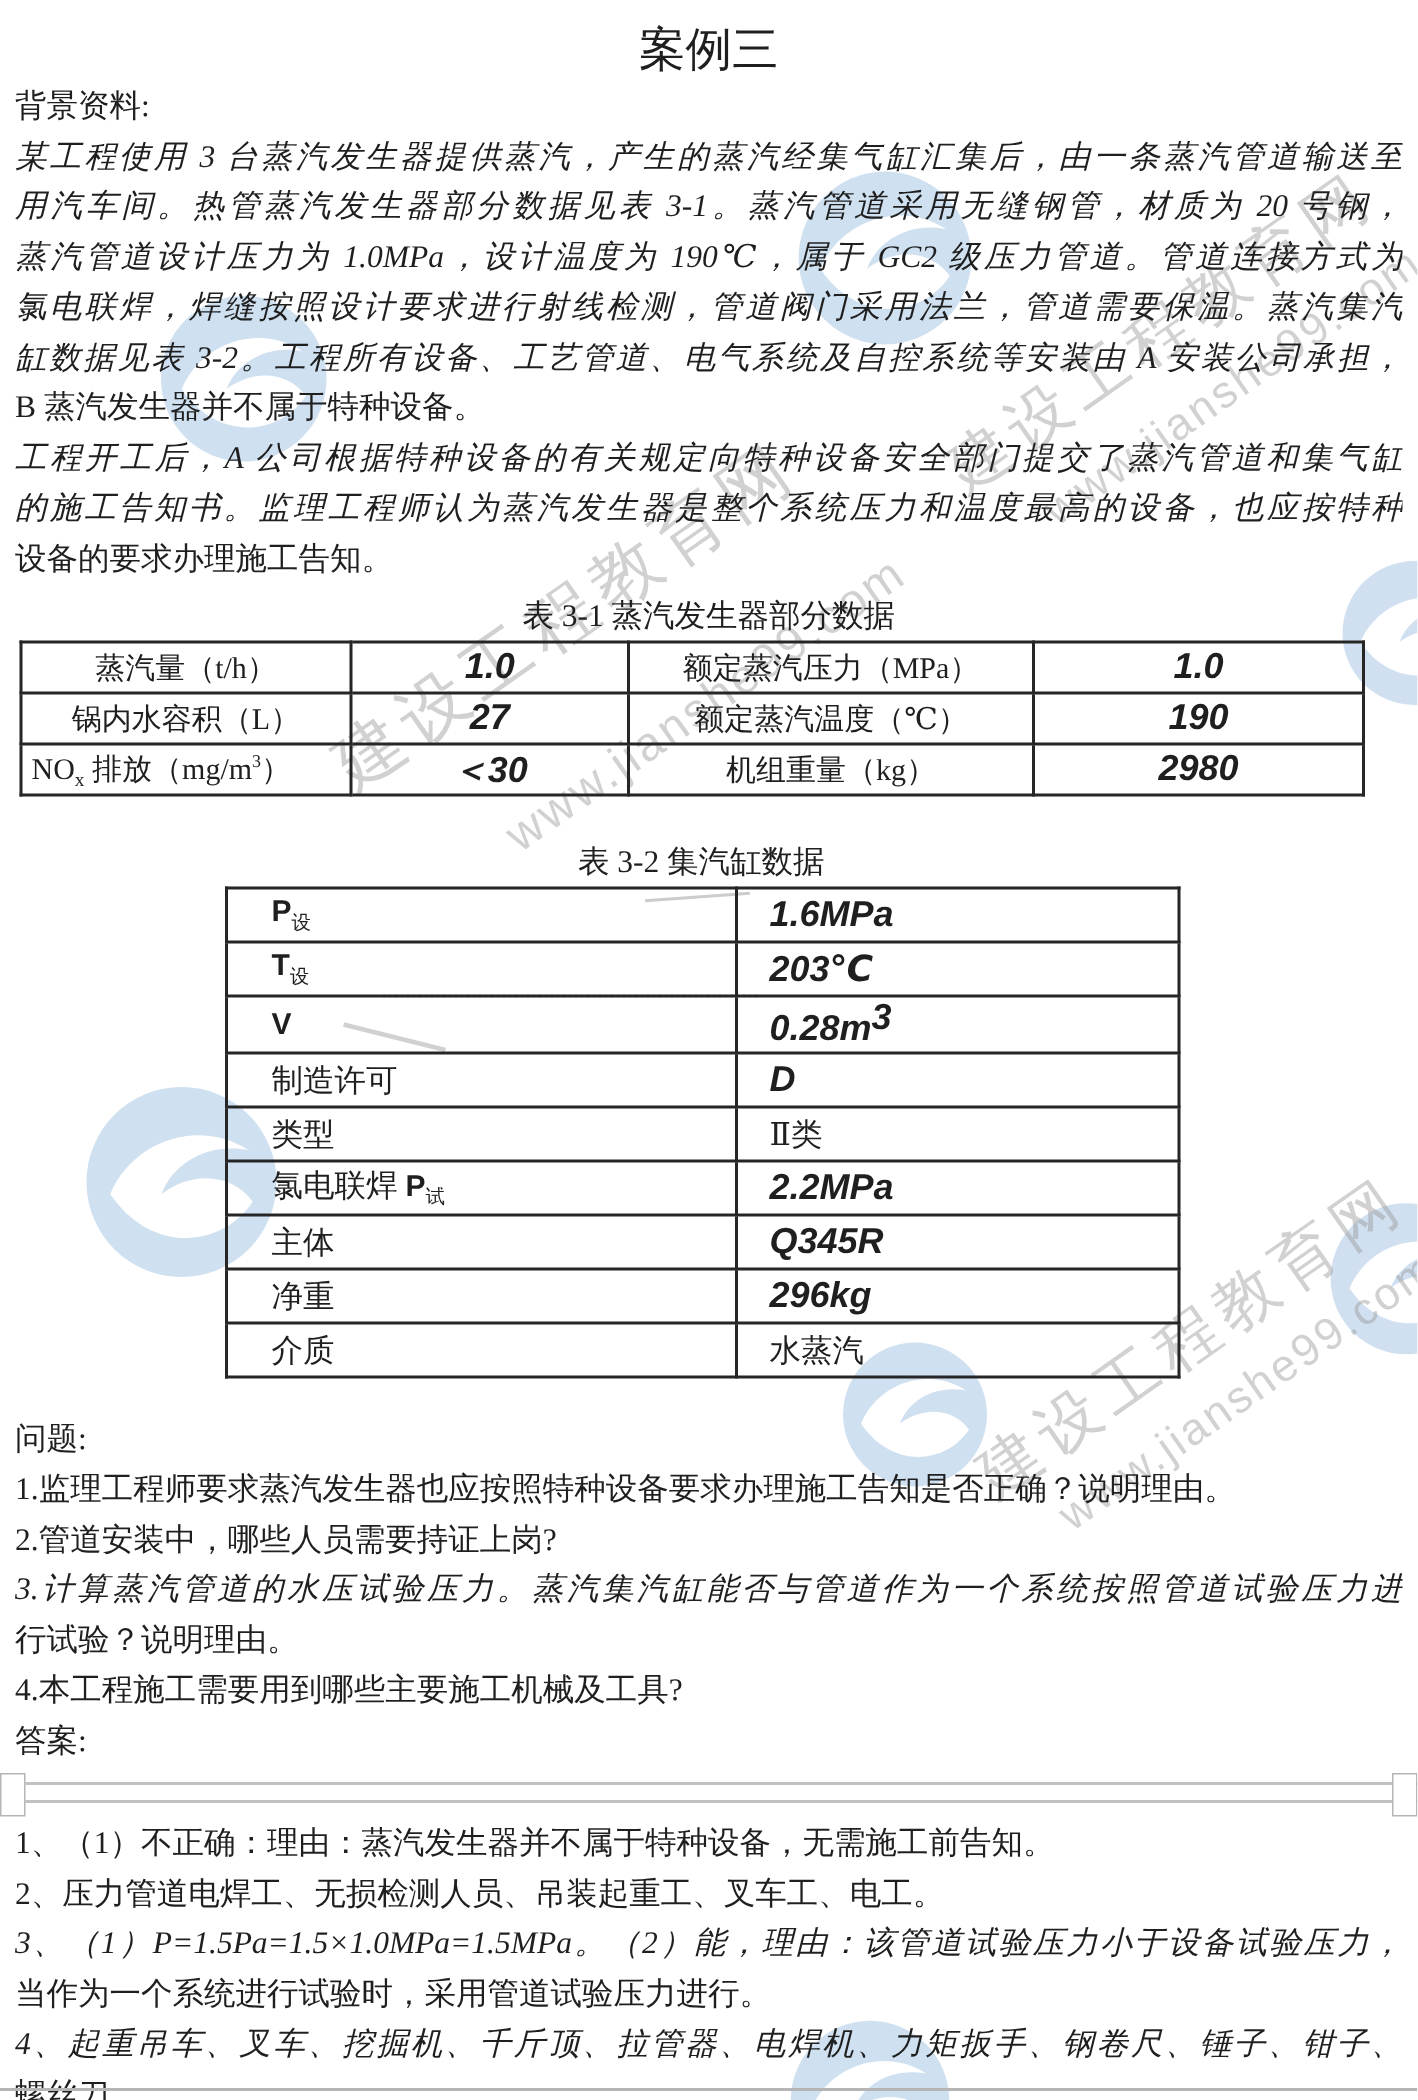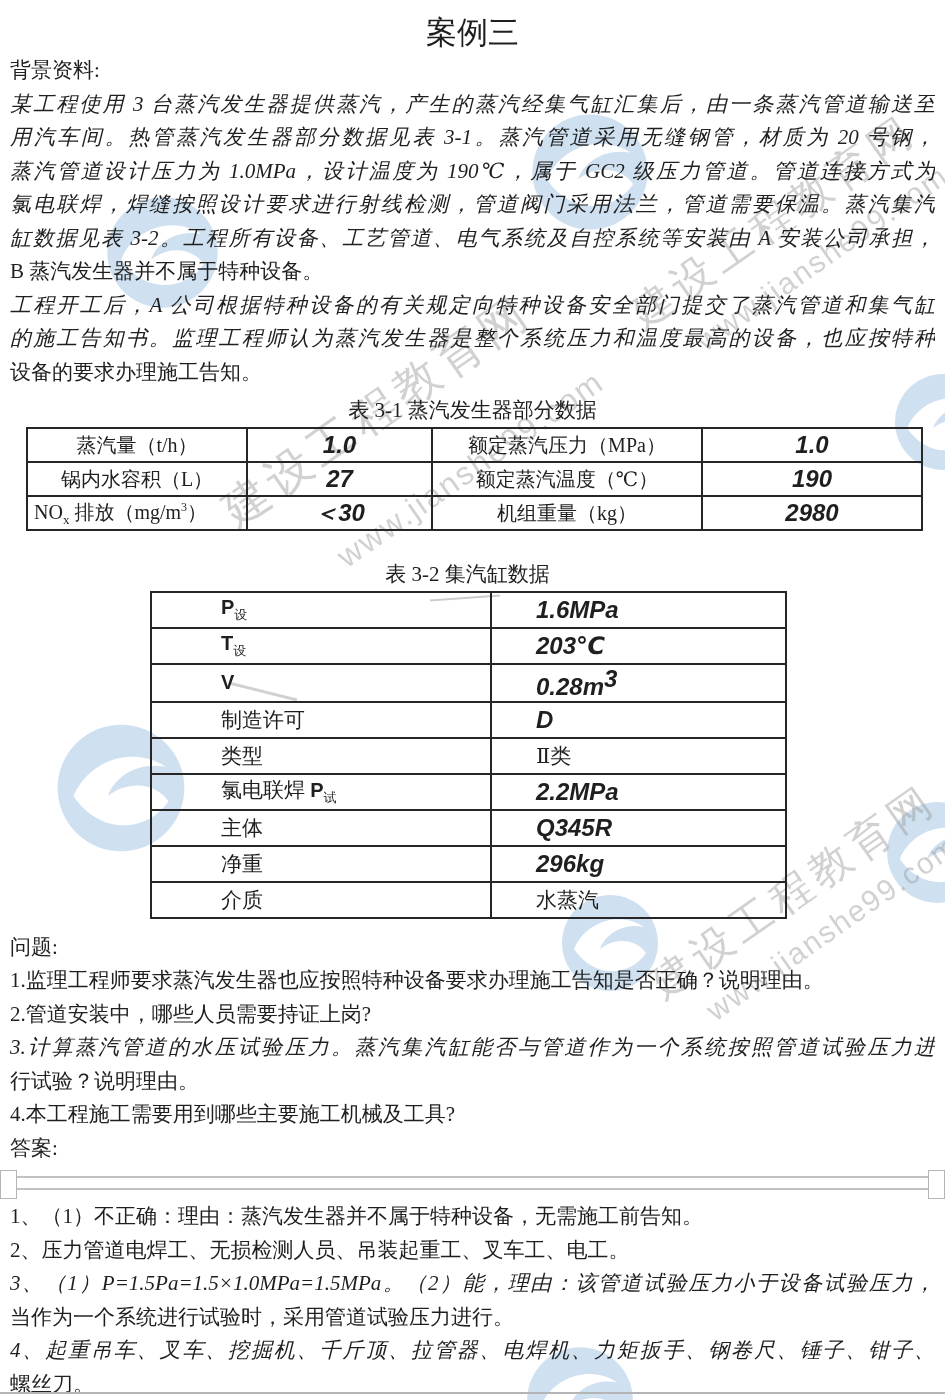--- a/index.html
+++ b/index.html
@@ -20,28 +20,28 @@
   
   .content{position:relative;z-index:1;padding:12px 10px 0;}
   .doc-title{text-align:center;font-size:31px;line-height:42px;}
   .line{font-size:21px;line-height:33.5px;}
   .jline{text-align:justify;text-align-last:justify;overflow:hidden;font-style:italic;}
   
   .tbl-caption{font-size:21px;line-height:34px;text-align:center;}
   .cap1{width:895px;margin-left:15px;margin-top:4px;}
   .cap2{width:635px;margin-left:140px;margin-top:26px;}
   table{border-collapse:collapse;table-layout:fixed;background:transparent;}
-  .t1{width:895px;margin-left:16px;}
+  .t1{width:895px;margin-left:3px;}
   .t2{width:635px;margin-left:140px;}
   td{border:2px solid #262626;vertical-align:middle;font-size:20px;padding:0;}
   .t1 td{height:32px;text-align:center;}
   .t1 td.left{text-align:left;padding-left:6px;}
   .t2 td{height:34px;text-align:left;}
-  .t2 td.lbl{padding-left:69px;font-size:21px;}
-  .t2 td.v{padding-left:44px;}
+  .t2 td.lbl{padding-left:29px;font-size:21px;}
+  .t2 td.v{padding-left:21px;}
   .val{font-family:"Liberation Sans","DejaVu Sans",sans-serif;font-weight:700;font-size:24px;font-style:italic;}
   .val-cjk{font-family:"Liberation Serif","DejaVu Serif",serif;font-weight:400;font-size:21px;}
   .lat{font-family:"Liberation Sans","DejaVu Sans",sans-serif;font-weight:700;font-size:20px;}
   sub{font-size:13px;}
   sup{font-size:12px;}
   
   .pbreak{position:relative;height:33px;margin:2px -10px 0;}
   .pb-line{position:absolute;left:0;right:0;height:2px;background:#c2c2c2;}
   .pb-box{position:absolute;width:15px;height:27px;top:3px;background:#fff;border:1.5px solid #b5b5b5;}
   .page-edge{position:absolute;left:0;right:0;top:1392px;height:2px;background:#b5b5b5;z-index:2;}
@@ -182,21 +182,21 @@
           <td class="lbl">净重</td>
           <td class="v val">296kg</td>
         </tr>
         <tr>
           <td class="lbl">介质</td>
           <td class="v val-cjk">水蒸汽</td>
         </tr>
       </tbody>
     </table>
 
-    <div class="line" style="margin-top:12px">问题:</div>
+    <div class="line" style="margin-top:24px">问题:</div>
     <div class="line">1.监理工程师要求蒸汽发生器也应按照特种设备要求办理施工告知是否正确？说明理由。</div>
     <div class="line">2.管道安装中，哪些人员需要持证上岗?</div>
     <div class="line jline">3.计算蒸汽管道的水压试验压力。蒸汽集汽缸能否与管道作为一个系统按照管道试验压力进</div>
     <div class="line">行试验？说明理由。</div>
     <div class="line">4.本工程施工需要用到哪些主要施工机械及工具?</div>
 
     <div class="line">答案:</div>
 
     <div class="pbreak">
       <div class="pb-line" style="top:9px"></div>

